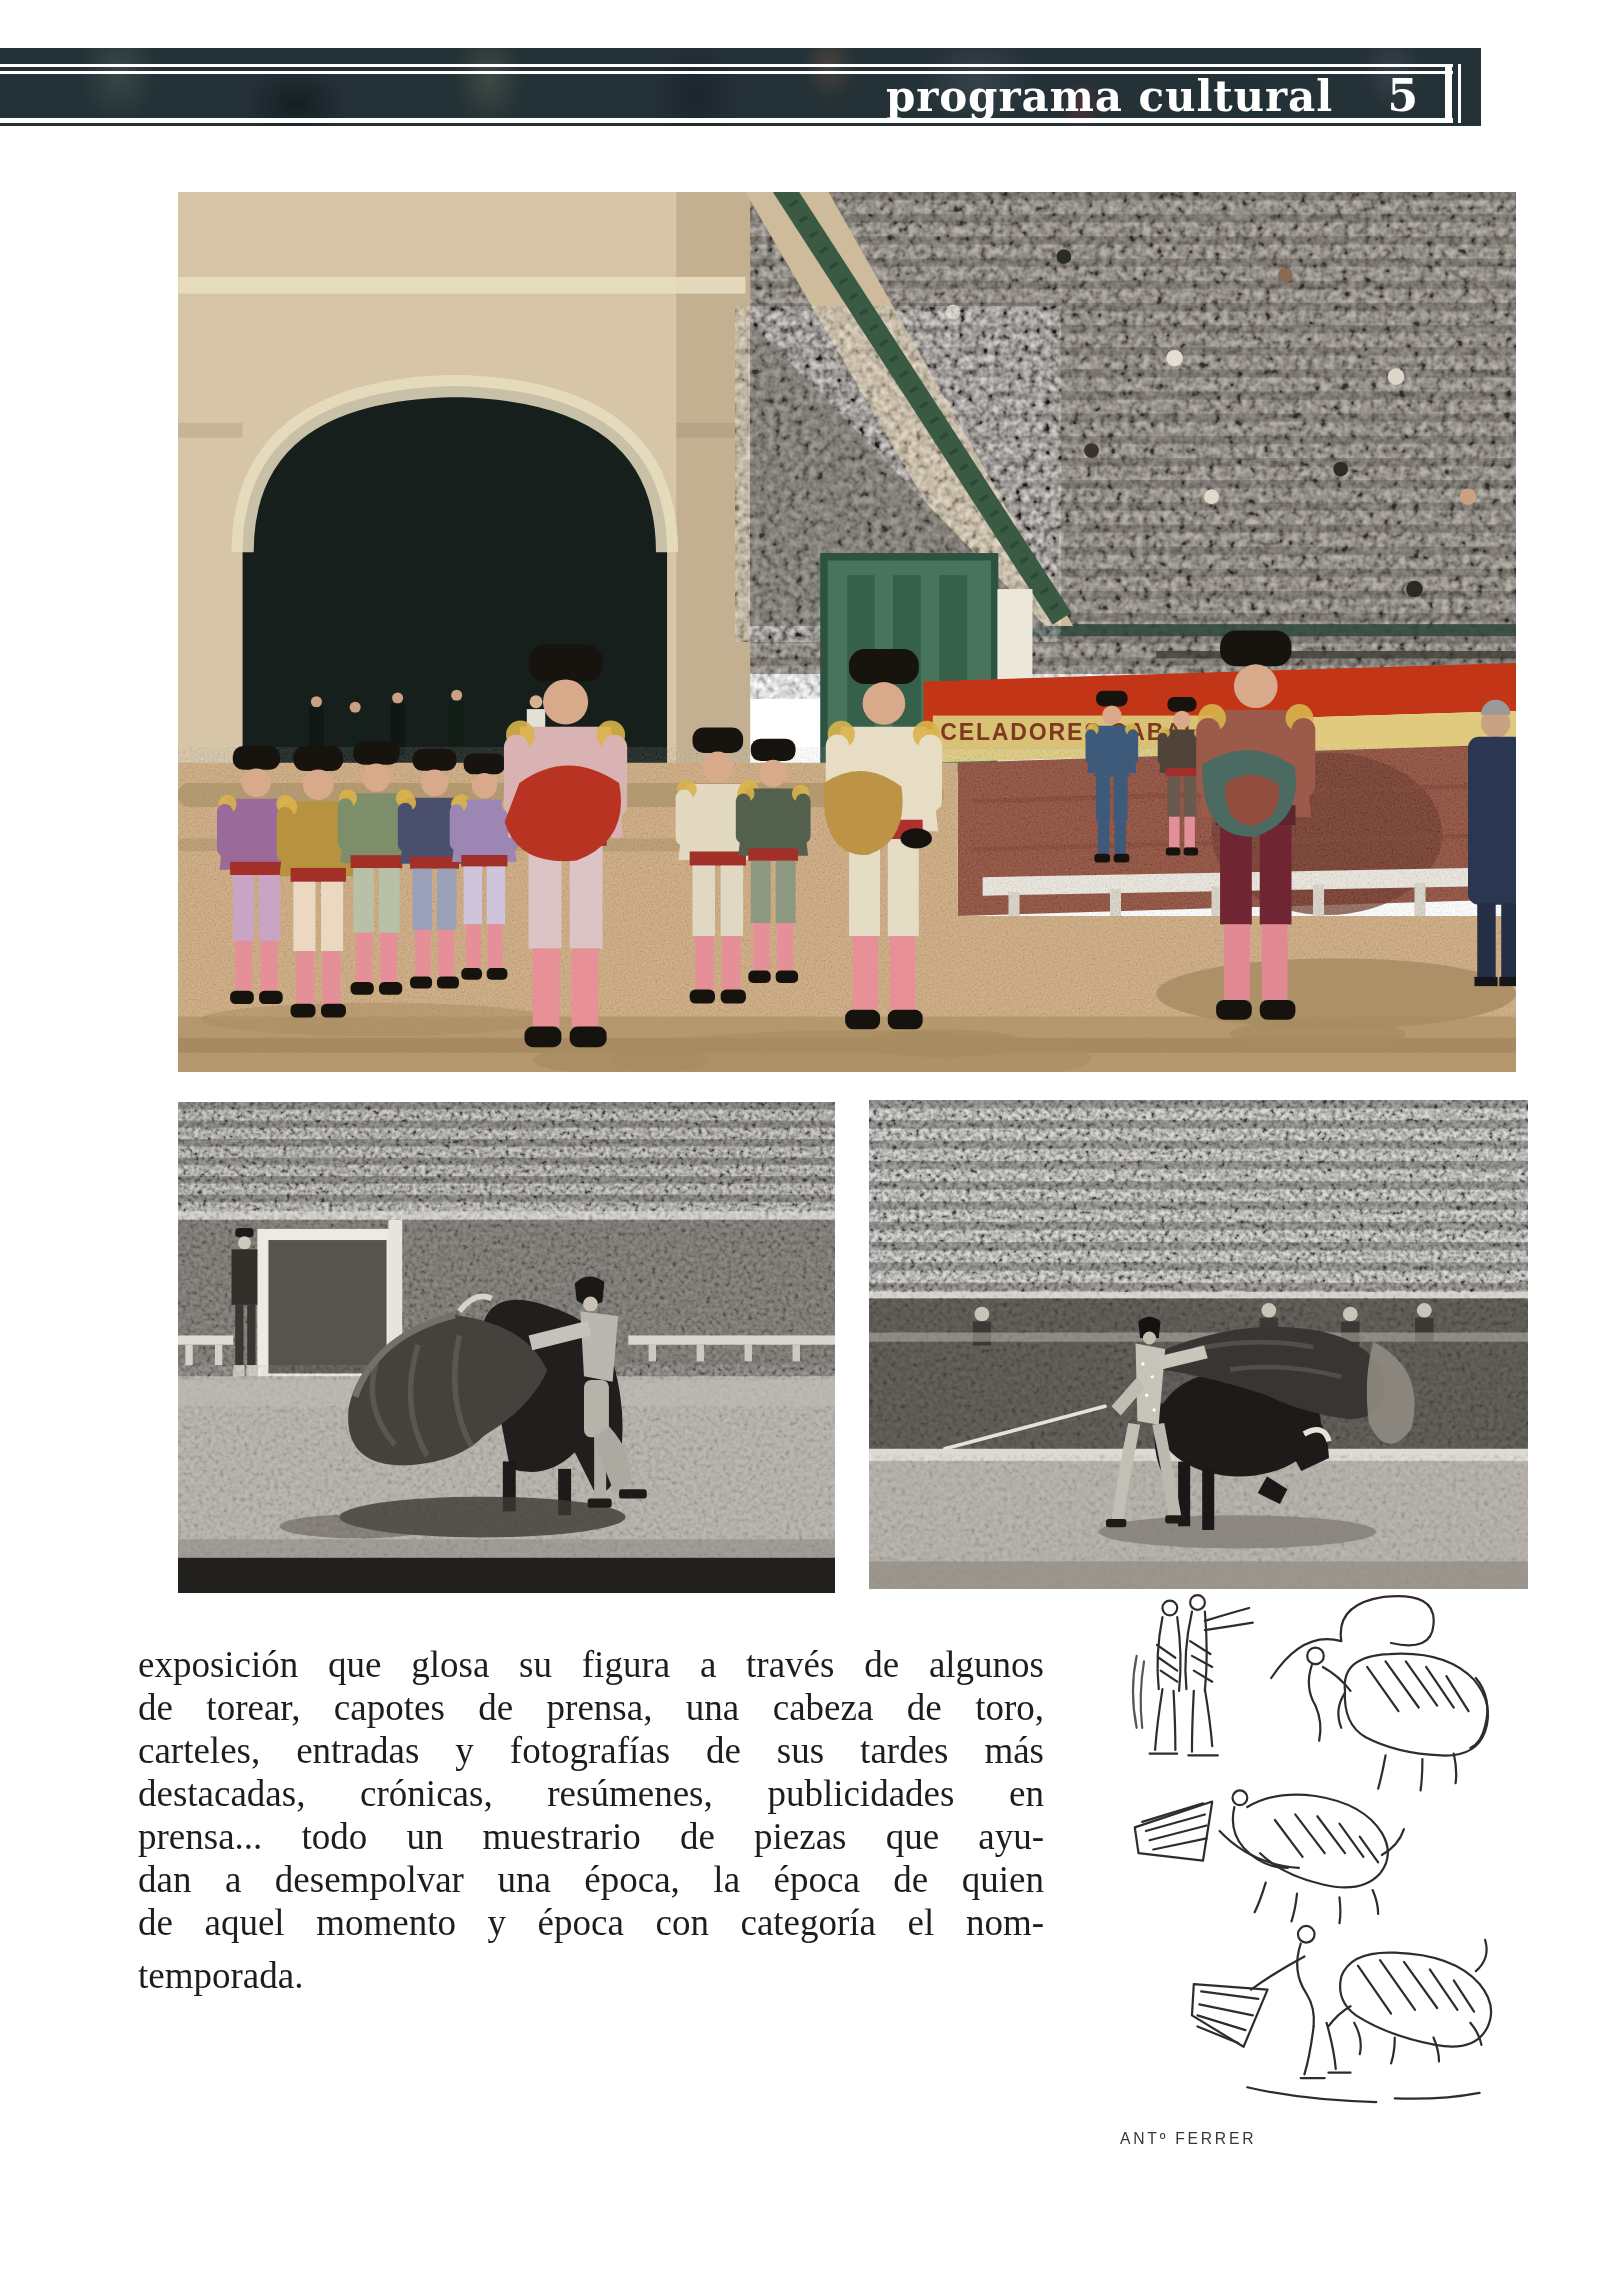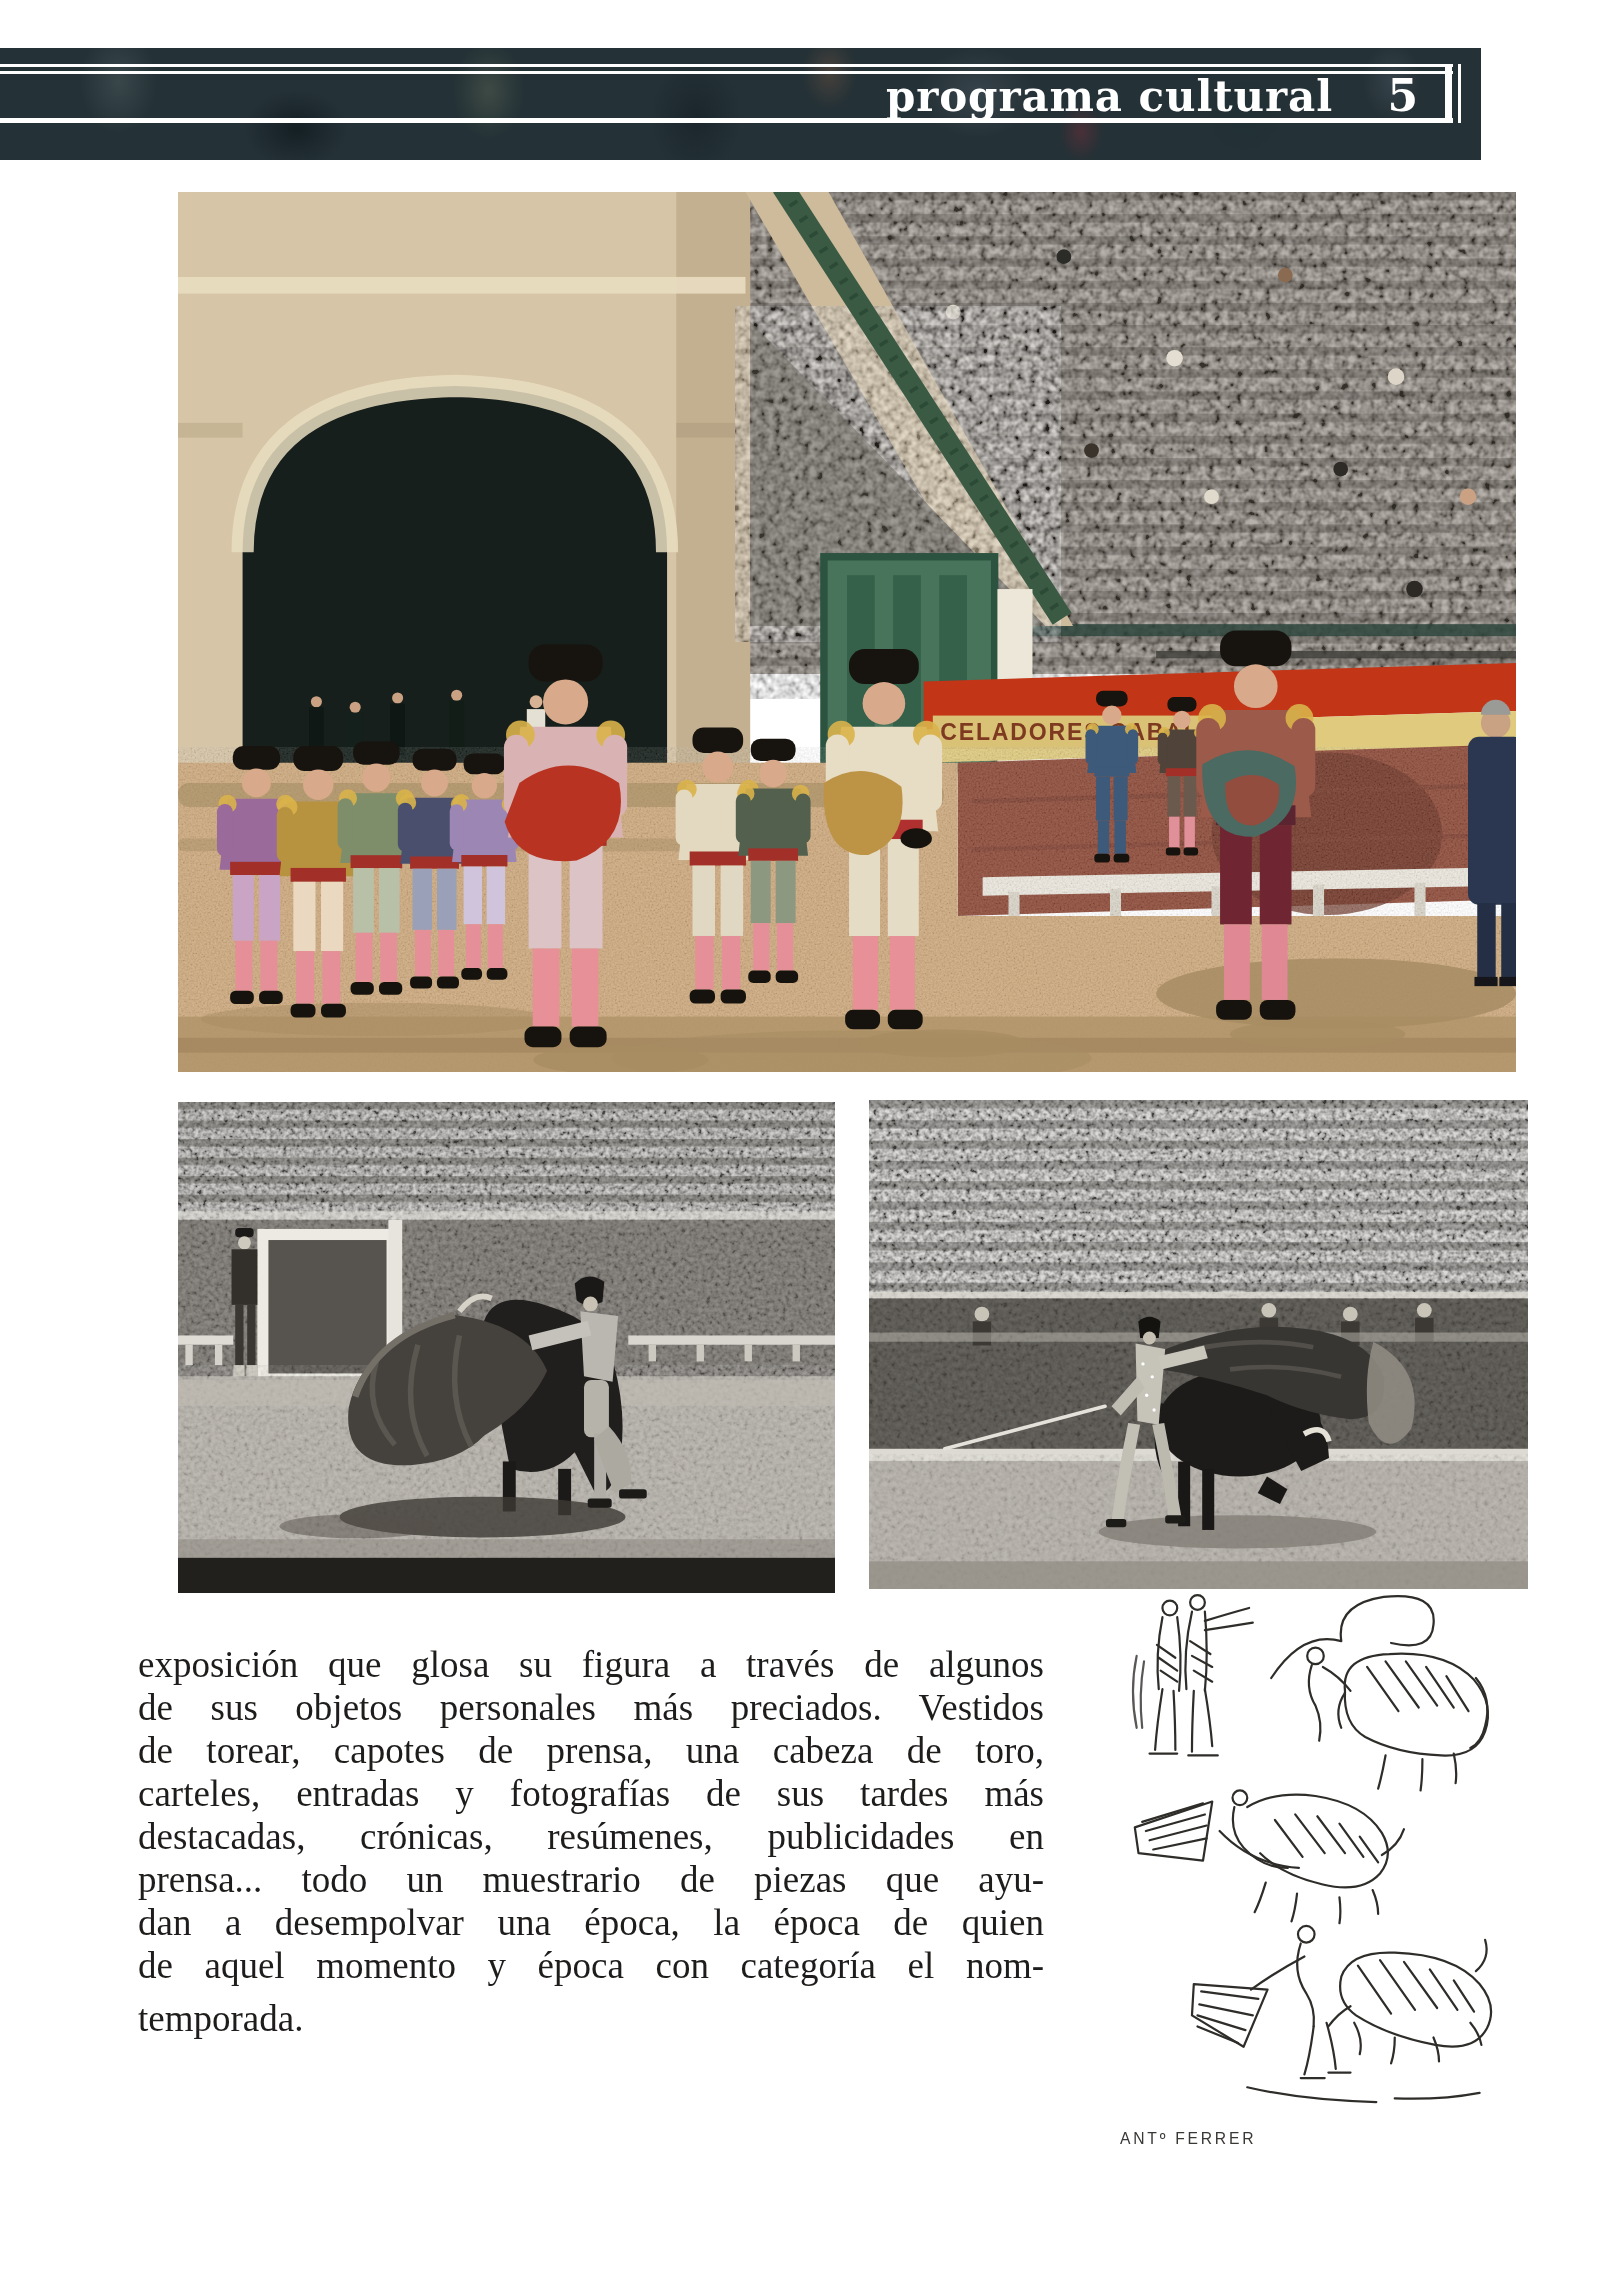--- a/index.html
+++ b/index.html
@@ -1,21 +1,21 @@
 <!DOCTYPE html>
 <html style="font-size:14.8px"><head>
 <meta charset="utf-8">
 <style>
   html,body{margin:0;padding:0;background:#e8e8e8;}
   .page{
     position:relative;width:1616px;height:2292px;background:#ffffff;
     font-family:"Liberation Serif", serif;overflow:hidden;margin:0 auto;
   }
   
-  .band{position:absolute;left:0;top:48px;width:1481px;height:112px;}
+  .band{position:absolute;left:0;top:48px;width:1481px;height:78px;}
   .band-bg{
     position:absolute;inset:0;
     background:
       radial-gradient(55px 74px at 8% 30%, #39464a 0%, rgba(0,0,0,0) 70%),
       radial-gradient(74px 55px at 20% 72%, #141f24 0%, rgba(0,0,0,0) 70%),
       radial-gradient(51px 69px at 33% 38%, #3d4a44 0%, rgba(0,0,0,0) 70%),
       radial-gradient(65px 83px at 47% 62%, #1a262b 0%, rgba(0,0,0,0) 70%),
       radial-gradient(39px 51px at 56% 22%, #47413c 0%, rgba(0,0,0,0) 70%),
       radial-gradient(83px 65px at 66% 40%, #37434a 0%, rgba(0,0,0,0) 70%),
       radial-gradient(31px 41px at 73% 75%, #4a3038 0%, rgba(0,0,0,0) 70%),
@@ -402,21 +402,20 @@
         <path d="M293,352 q-10,52 -14,76 l-4,28 h-13 q8,-58 18,-106 z" fill="#c2bfb5"></path>
         <path d="M306,352 q10,48 14,76 l4,26 h14 q-10,-56 -19,-104 z" fill="#bcb9af"></path>
         <rect x="256" y="454" width="22" height="9" rx="3" fill="#1c1b18"></rect>
         <rect x="320" y="450" width="22" height="9" rx="3" fill="#1c1b18"></rect>
       </g>
     </svg>
   </figure>
 
   <section class="article">
     <p class="line">exposición que glosa su figura a través de algunos</p>
-    <p class="line">de sus objetos personales más preciados. Vestidos</p>
     <p class="line">de torear, capotes de prensa, una cabeza de toro,</p>
     <p class="line">carteles, entradas y fotografías de sus tardes más</p>
     <p class="line">destacadas, crónicas, resúmenes, publicidades en</p>
     <p class="line">prensa... todo un muestrario de piezas que ayu-</p>
     <p class="line">dan a desempolvar una época, la época de quien</p>
     <p class="line">de aquel momento y época con categoría el nom-</p>
     <p class="line last">temporada.</p>
   </section>
 
   <figure class="sketch">

